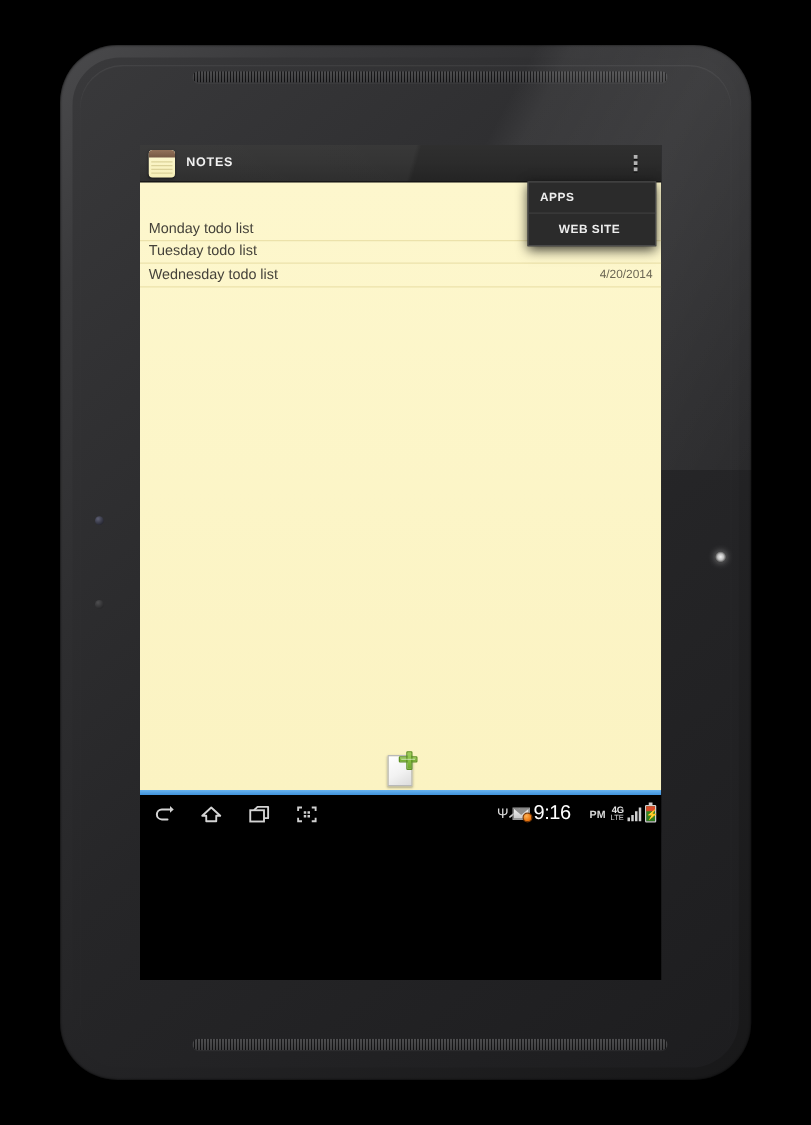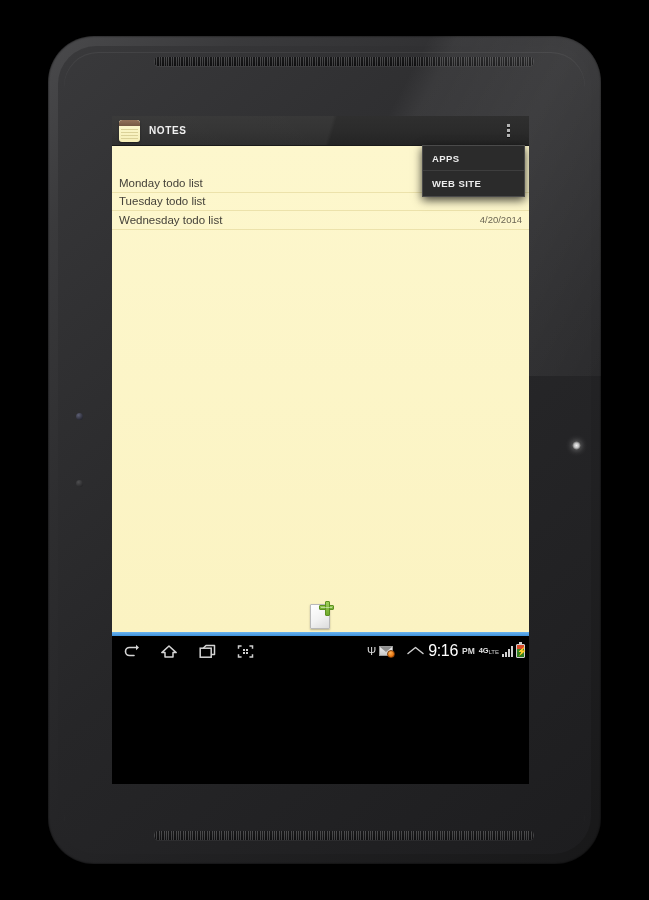--- a/index.html
+++ b/index.html
@@ -230,42 +230,41 @@
   .nav-spacer { flex: 1; }
   .statusbar {
     position: absolute;
     right: 4px; top: 0; bottom: 0;
     display: flex; align-items: center; gap: 3px;
   }
   .clock {
     color: #ffffff;
     font-size: 16px;
     letter-spacing: -0.3px;
-    margin-left: 32px;
   }
   .ampm {
     color: #d8d8d8;
     font-size: 8.5px;
     font-weight: bold;
-    margin-left: 1px;
+    margin-left: 12px;
   }
   .net-label {
     color: #e6e6e6;
     font-size: 7.5px;
     font-weight: bold;
     line-height: 1;
     letter-spacing: -0.2px;
   }
   .net-sub {
     color: #d0d0d0;
     font-size: 6px;
     line-height: 1;
     text-align: center;
   }
-  .net-stack { display: flex; flex-direction: row; align-items: flex-end; margin-left: 1px; }
+  .net-stack { display: flex; flex-direction: column; align-items: flex-end; margin-left: 1px; }
   .usb-icon { color: #dcdcdc; font-size: 11px; line-height: 1; }
   .mail-icon {
     position: relative;
     width: 14px; height: 10px;
     background: linear-gradient(180deg, #efefef 0%, #c9c9c9 100%);
     border: 1px solid #9b9b9b;
     box-sizing: border-box;
   }
   .mail-icon::before {
     content: "";
@@ -319,21 +318,21 @@
     height: 25px;
     display: flex; align-items: center;
     padding-left: 9px;
     color: #ededed;
     font-size: 9.5px;
     font-weight: bold;
     letter-spacing: 0.4px;
     border-bottom: 1px solid #3e3e3e;
     box-sizing: border-box;
   }
-  .dropdown-item:last-child { border-bottom: none; }
+  .dropdown-item:last-child { border-bottom: none; margin-left: 15px; }
 </style>
 </head>
 <body>
 
 <div id="stage">
 
   <div class="device">
     <div class="device-inner"></div>
     <div class="device-rim"></div>
     <div class="grille grille-top"></div>

